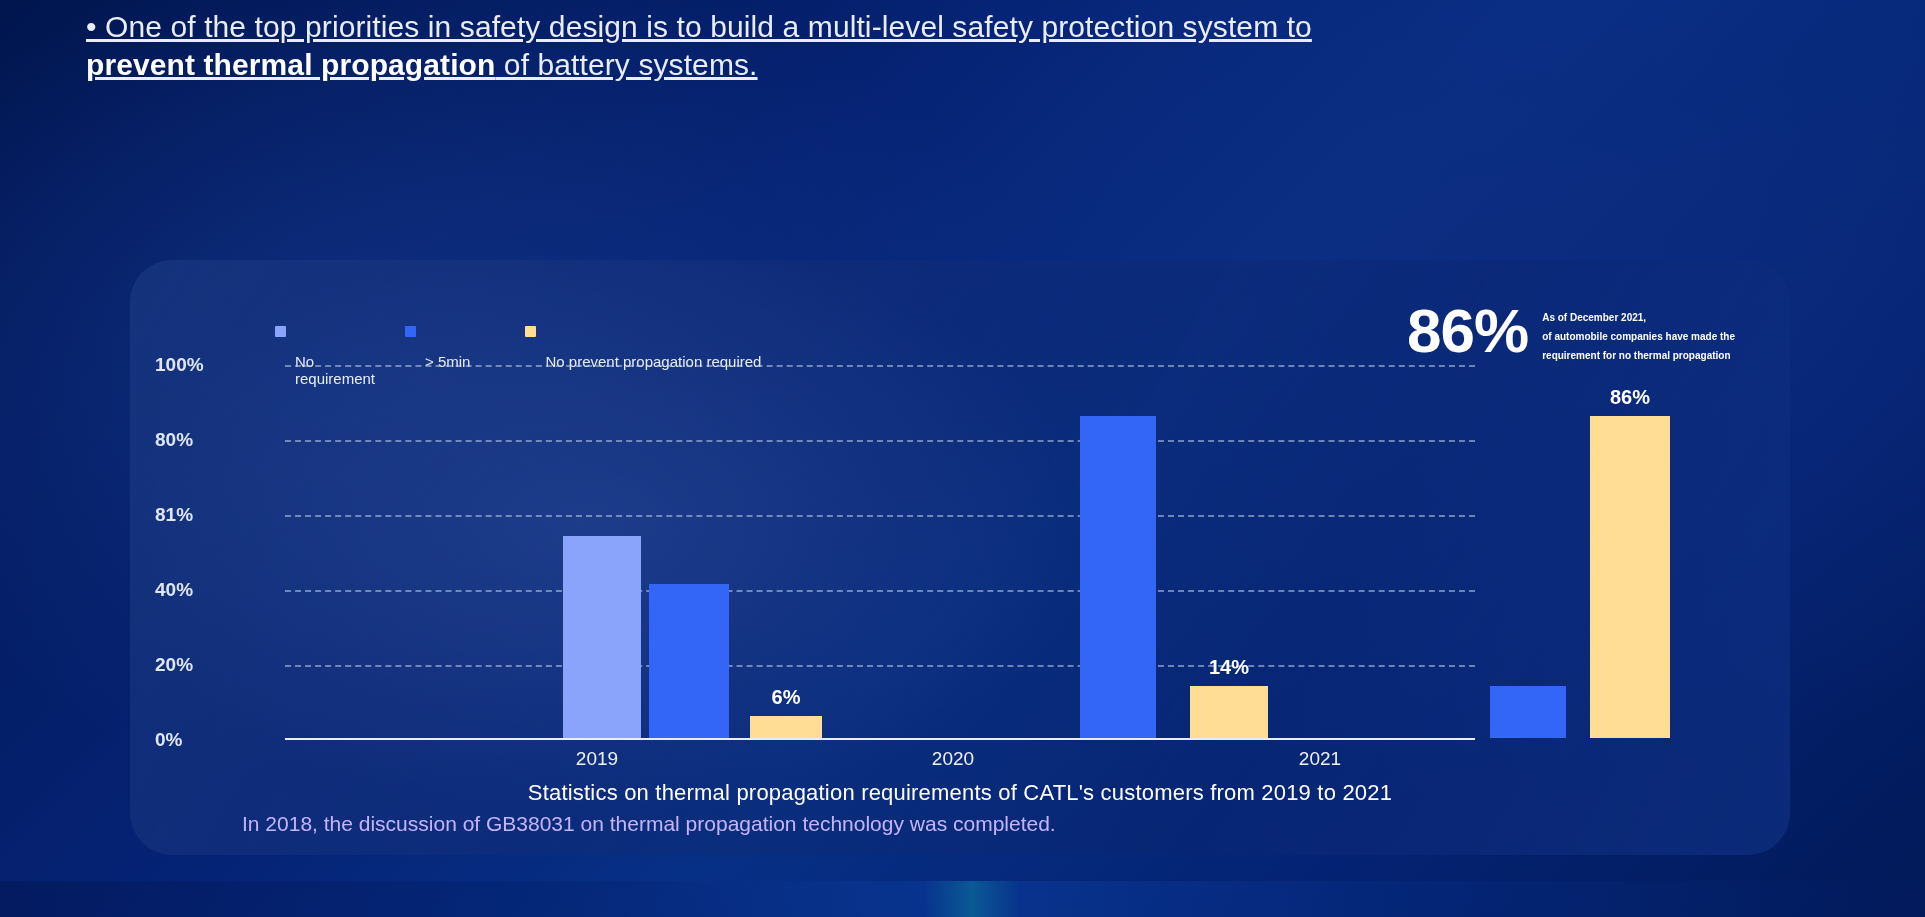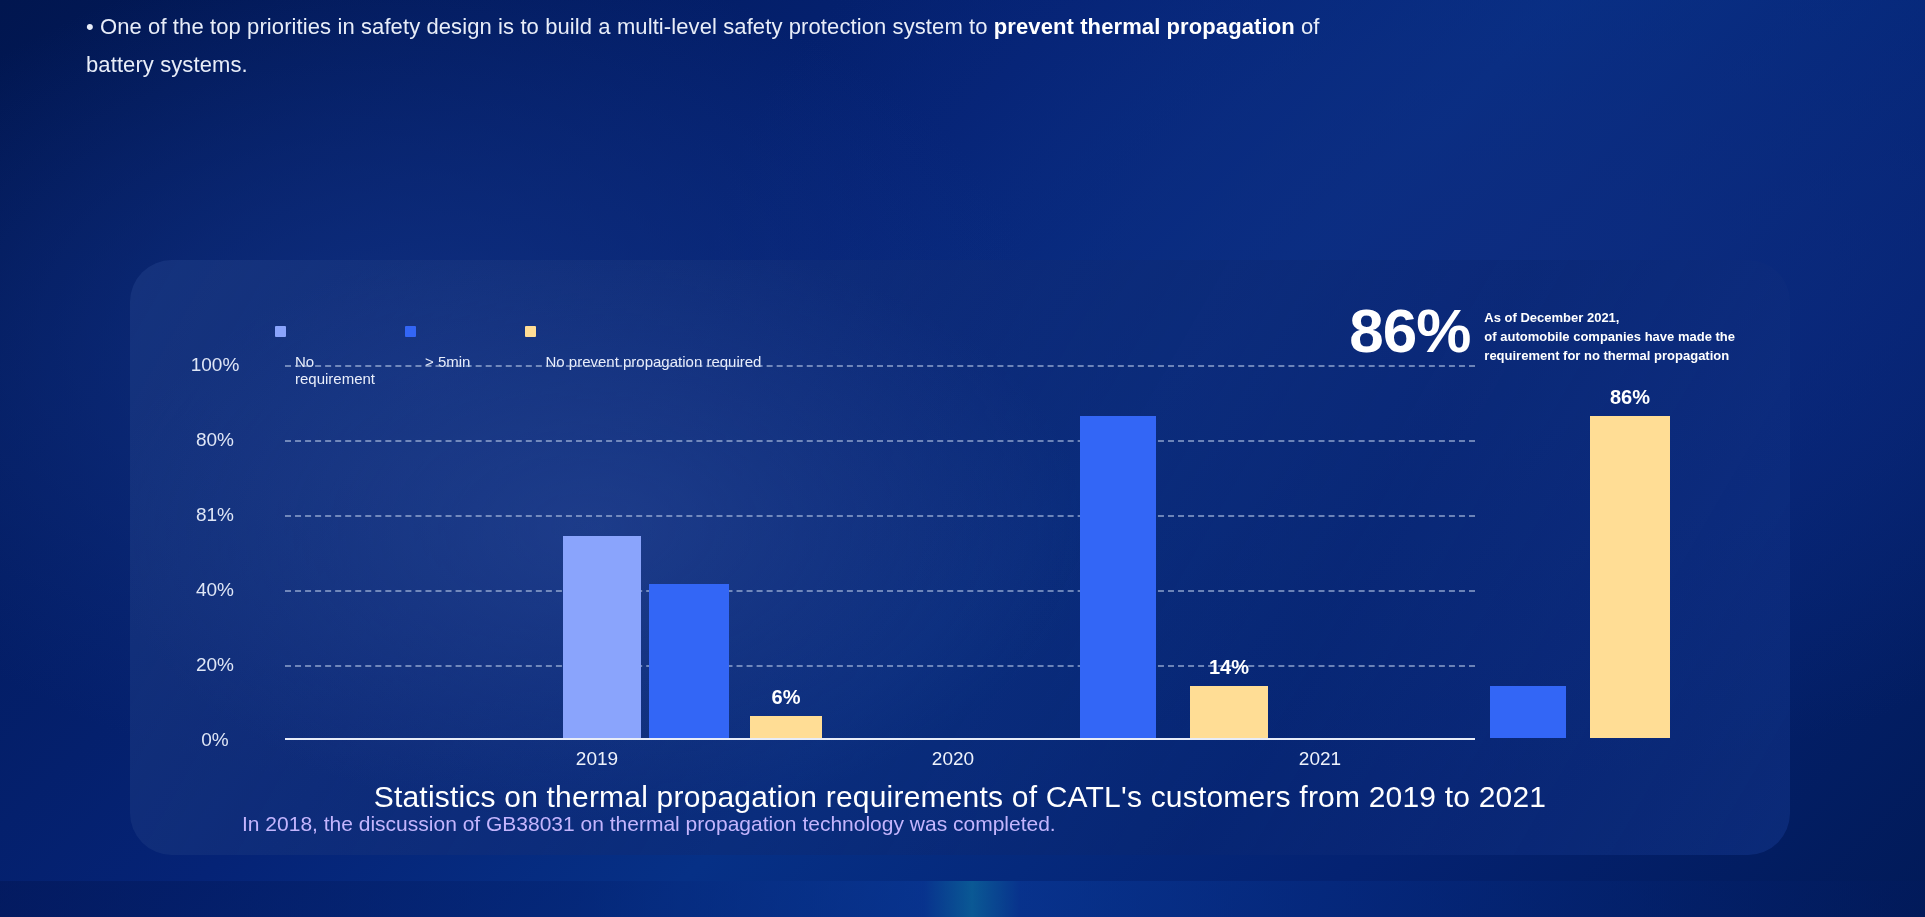--- a/index.html
+++ b/index.html
@@ -18,22 +18,23 @@
   }
   .bg:after{
     content:"";position:absolute;left:0;right:0;bottom:0;height:36px;
     background:linear-gradient(90deg,#021655 0%,#042372 30%,#0a3a9a 48%,#0e7fa8 50.5%,#0a3a9a 53%,#052a80 72%,#021a5c 100%);
     opacity:.55;
   }
 
   
   .intro{
     position:absolute;left:86px;top:8px;width:1300px;
-    color:#e8edf8;font-size:22px;line-height:38px;font-weight:300;
+    color:#e8edf8;font-size:30px;line-height:38px;font-weight:300;
     letter-spacing:.1px;
+    text-decoration:underline;
   }
   .intro p{margin:0 0 2px 0;white-space:normal;}
   .intro b{font-weight:700;color:#ffffff;}
 
   
   .card{
     position:absolute;left:130px;top:260px;width:1660px;height:595px;
     border-radius:42px;
     background:
       radial-gradient(ellipse 700px 420px at 28% 45%, rgba(40,72,150,0.55) 0%, rgba(20,46,118,0.0) 70%),
@@ -55,31 +56,31 @@
 
   
   .callout{
     position:absolute;right:55px;top:40px;display:flex;align-items:flex-start;
   }
   .callout-num{
     font-size:62px;font-weight:700;color:#ffffff;line-height:62px;letter-spacing:-1px;
     margin-right:14px;
   }
   .callout-txt{
-    color:#ffffff;font-size:13px;line-height:19px;font-weight:600;padding-top:8px;
+    color:#ffffff;font-size:10px;line-height:19px;font-weight:600;padding-top:8px;
   }
 
   
   .plot{
     position:absolute;left:155px;top:105px;width:1190px;height:375px;
   }
   .ylabels{position:absolute;left:-130px;top:0;width:120px;height:100%;}
   .ylab{
     position:absolute;right:0;transform:translateY(-50%);
-    color:#dfe6f6;font-size:19px;font-weight:400;text-align:center;width:100%;
+    color:#dfe6f6;font-size:19px;font-weight:700;text-align:left;width:100%;
   }
   .grid{position:absolute;left:0;top:0;right:0;height:100%;}
   .gl{
     position:absolute;left:0;right:0;height:0;
     border-top:2px dashed rgba(190,205,235,.55);
   }
   .axis{
     position:absolute;left:0;right:0;bottom:0;height:2px;background:#e7ecf8;
   }
   .bars{position:absolute;left:0;right:0;bottom:2px;height:375px;}
@@ -88,21 +89,21 @@
     position:absolute;bottom:100%;left:50%;transform:translateX(-50%);
     margin-bottom:7px;color:#ffffff;font-size:20px;font-weight:700;white-space:nowrap;
   }
   .xlab{
     position:absolute;top:383px;transform:translateX(-50%);
     color:#eef2fb;font-size:19px;font-weight:400;
   }
 
   .charttitle{
     position:absolute;left:0;right:0;top:520px;text-align:center;
-    color:#ffffff;font-size:30px;font-weight:500;letter-spacing:.2px;
+    color:#ffffff;font-size:22px;font-weight:500;letter-spacing:.2px;
   }
   .footnote{
     position:absolute;left:242px;top:812px;
     color:#c4b5fd;font-size:21px;font-weight:400;
   }
 </style>
 </head>
 <body>
 
 <div class="bg"></div>

